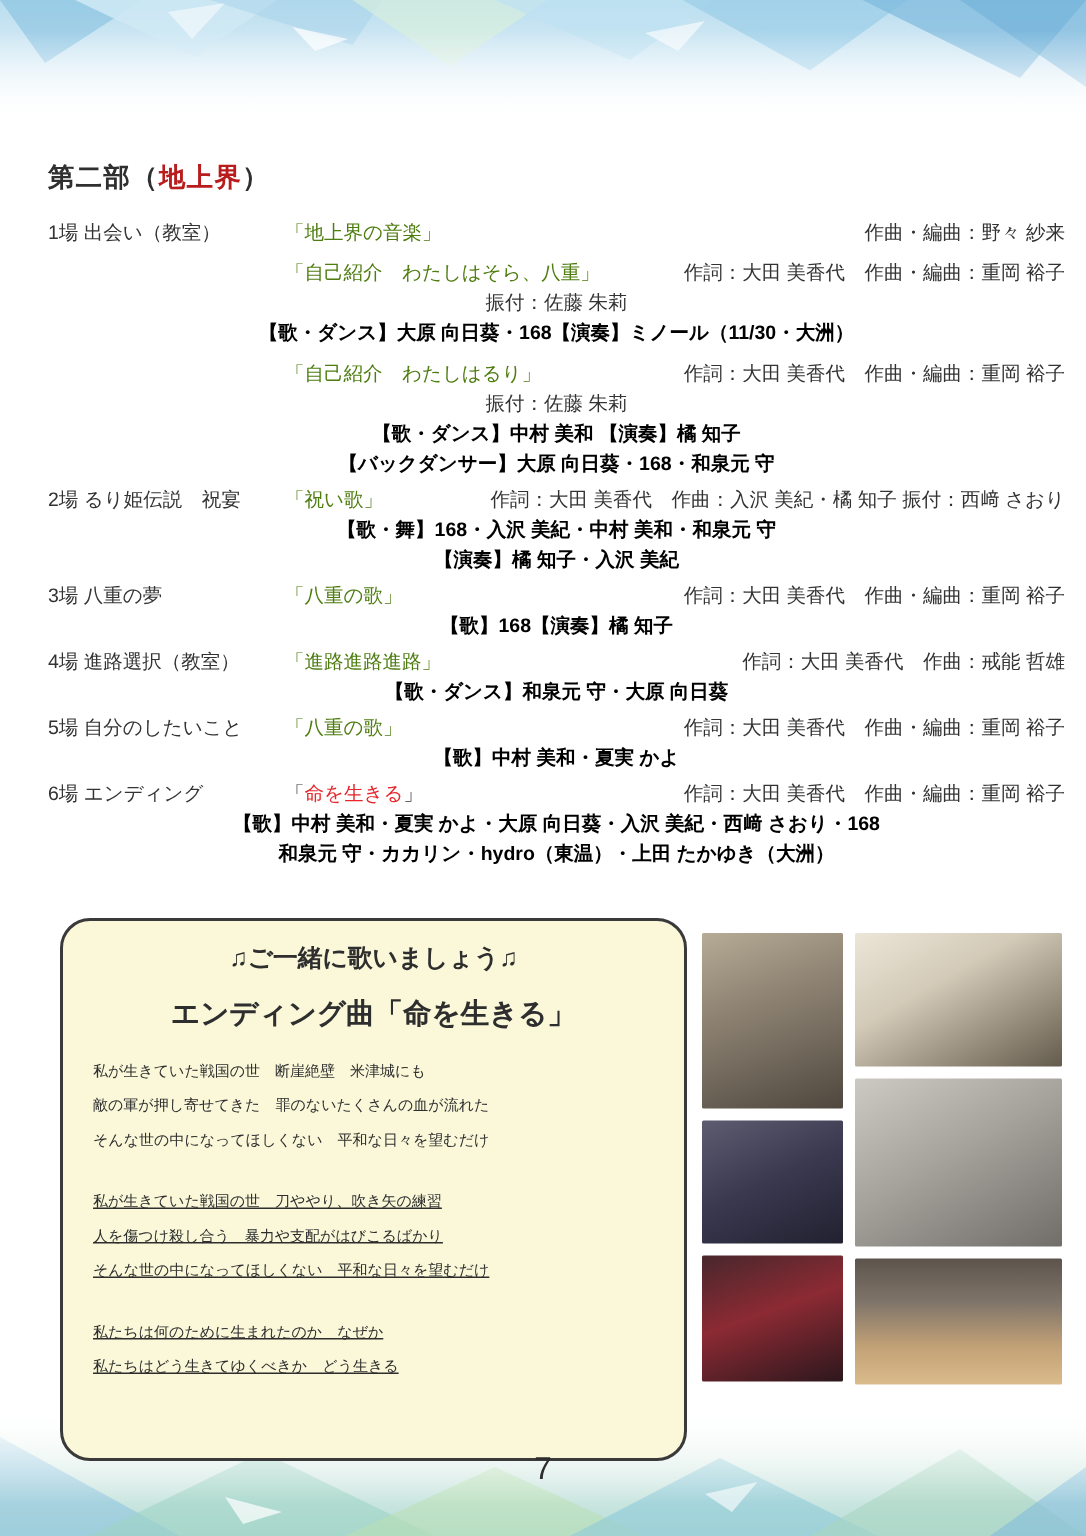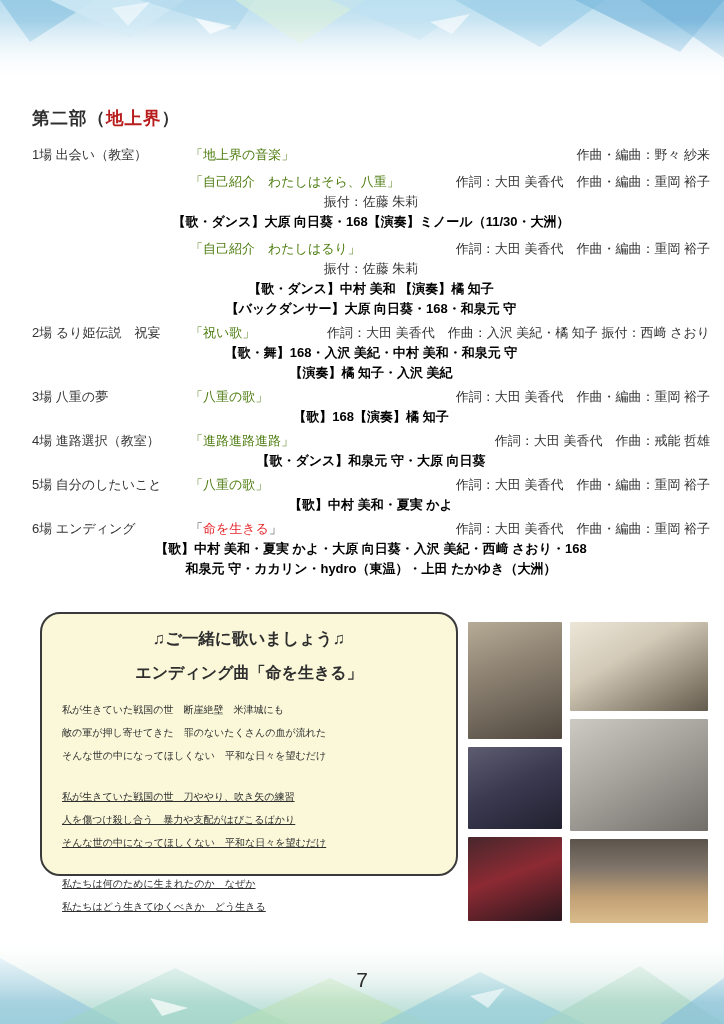--- a/index.html
+++ b/index.html
@@ -29,26 +29,26 @@
   .row-right { display:flex; justify-content:center; }
   .scene-label { flex:none; width:158px; }
   .song-title { flex:none; }
   .song-title.green { color:#4d7c0f; }
   .song-title.red  { color:#e5262a; }
   .song-title .bracket-plain { color:#333; }
   .credit { margin-left:auto; }
   .cast { color:#000000; font-weight:bold; }
 
   .lyrics-box {
-    position:absolute; top:612px; left:40px; width:418px; height:264px;
+    position:absolute; top:612px; left:40px; width:418px; height:362px;
     background:#faf8d9; border:2.5px solid #3a3a3a; border-radius:20px;
     padding:14px 20px 10px 20px;
   }
   .lyrics-title { text-align:center; font-size:16.5px; font-weight:bold; color:#2e2e2e; }
-  .lyrics-subtitle { text-align:center; font-size:16px; font-weight:bold; color:#2e2e2e; margin-top:13px; }
+  .lyrics-subtitle { text-align:center; font-size:19px; font-weight:bold; color:#2e2e2e; margin-top:13px; }
   .stanzas { margin-top:14px; font-size:10px; line-height:23px; color:#2e2e2e; }
   .stanza + .stanza { margin-top:18px;text-decoration:underline; }
   .lyric-line { white-space:nowrap; }
 
   .photo-collage {
     position:absolute; top:622px; left:468px; width:240px;
     display:flex; gap:8px;
   }
   .photo-col { display:flex; flex-direction:column; gap:8px; }
   .photo-col-left  { width:94px; }

